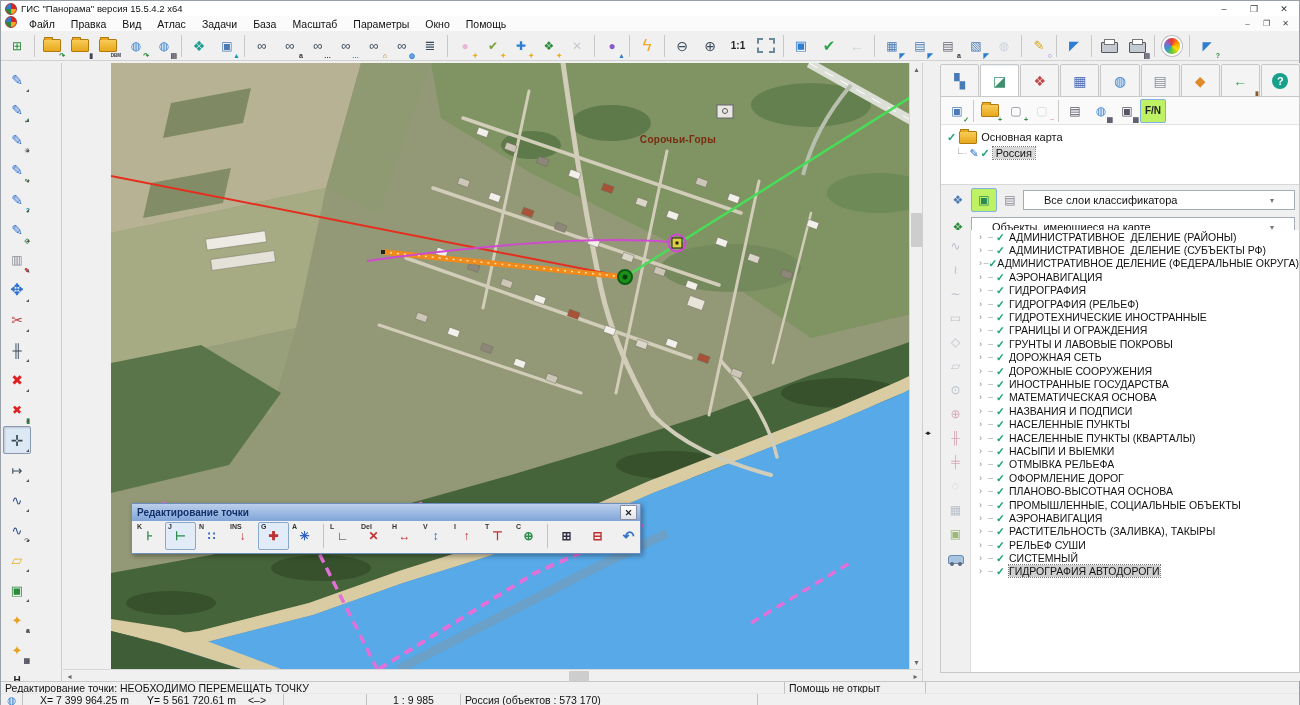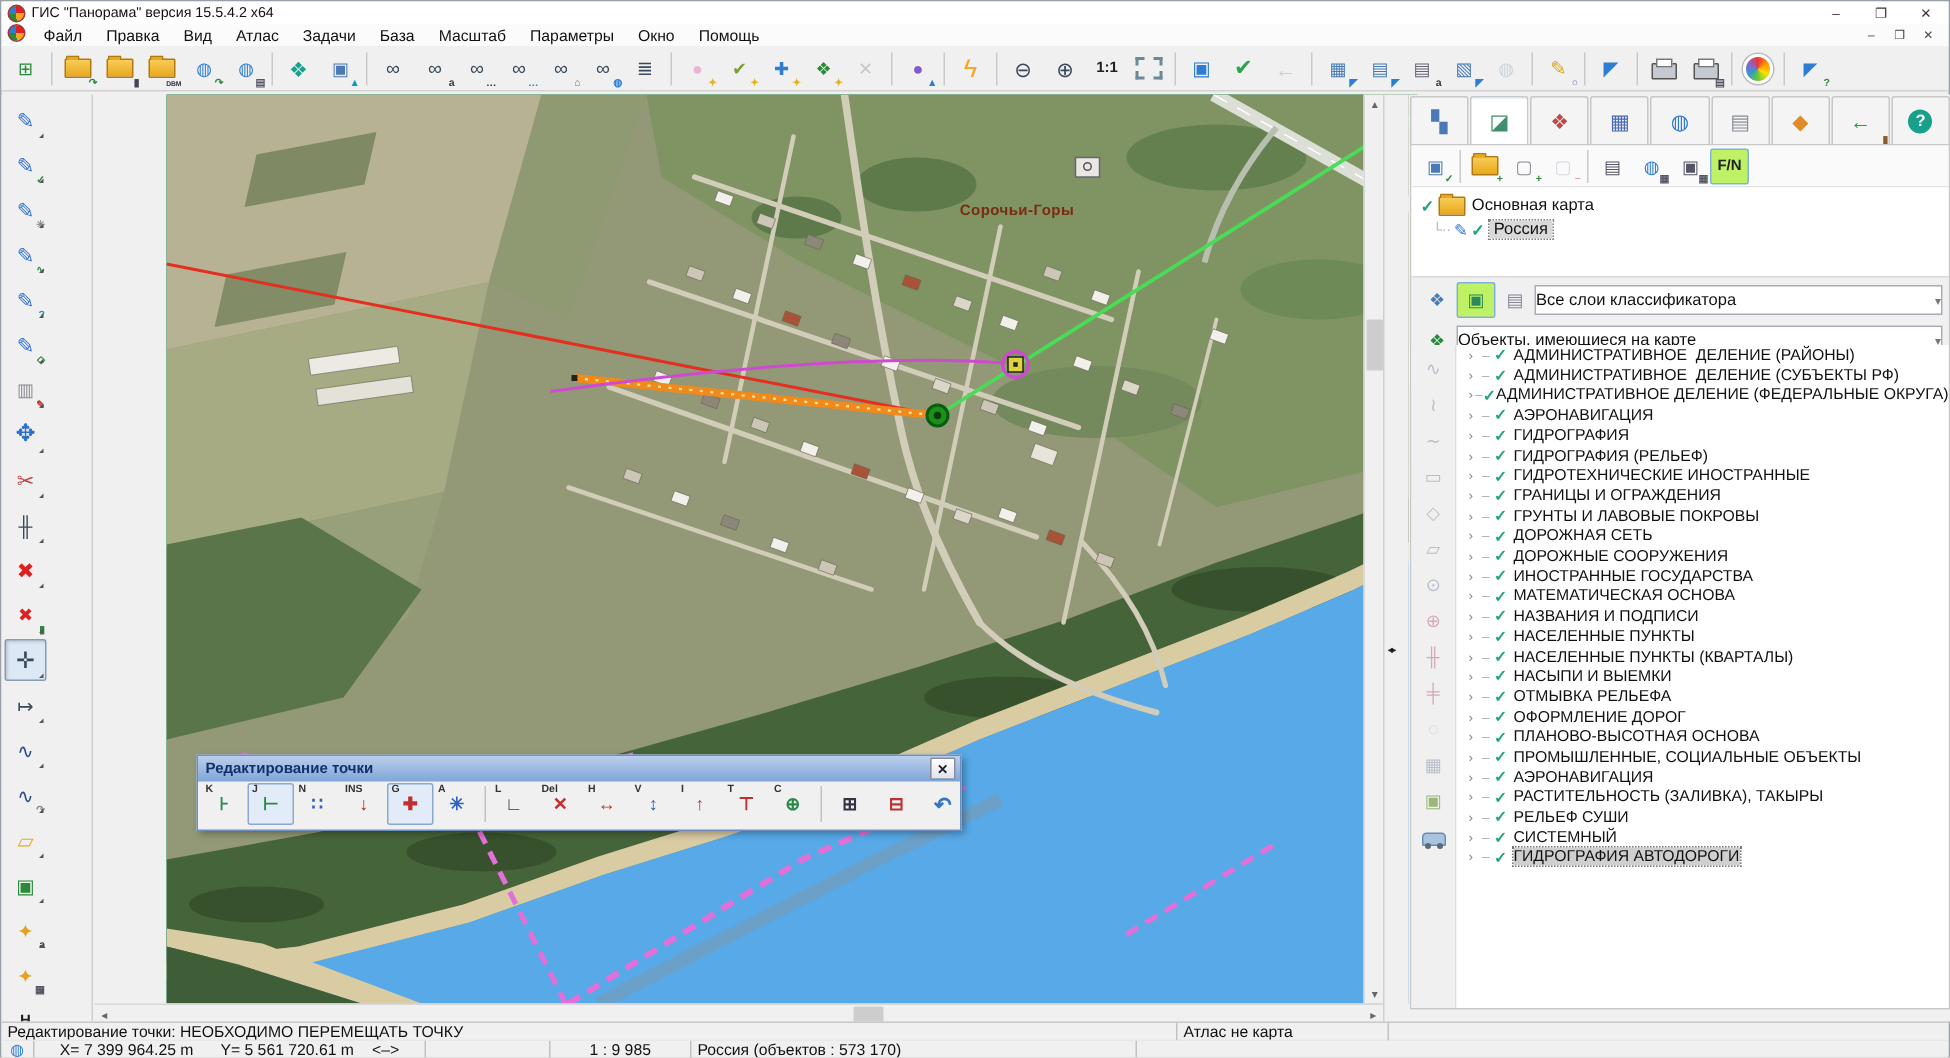--- a/index.html
+++ b/index.html
@@ -59,21 +59,21 @@
   .rtbtn.on{background:#bef264;border-color:#7fb2e0;}
   .rtbtn.dis{opacity:.42;}
   .tree{height:59px;background:#fff;padding:4px 0 0 6px;box-sizing:border-box;font-size:11px;}
   .trow{display:flex;align-items:center;height:16px;}
   .tcheck{color:#1fa37c;font-weight:bold;margin-right:3px;}
   .tconn{color:#b0b0b0;font-size:9px;margin:0 2px 0 8px;}
   .pencil{color:#2d6fd2;margin-right:2px;}
   .tsel{background:#d9d9d9;padding:0 3px;outline:1px dotted #808080;}
   .filters{background:#f0f0f0;border-top:1px solid #d8d8d8;border-bottom:1px solid #d8d8d8;padding:3px 4px;box-sizing:border-box;height:47px;}
   .frow{display:flex;align-items:center;margin-bottom:3px;}
-  .combo{flex:1;height:18px;background:#fff;border:1px solid #a5acb5;display:flex;align-items:center;padding:0 0;font-size:11px;position:relative;}
+  .combo{flex:1;height:18px;background:#fff;border:1px solid #a5acb5;display:flex;align-items:center;padding:0 20px;font-size:11px;position:relative;}
   .combo .carr{margin-left:auto;color:#777;font-size:8px;}
   .sidecol{position:absolute;left:0;top:133px;bottom:0;width:30px;background:#f0f0f0;border-right:1px solid #ddd;display:flex;flex-direction:column;align-items:center;padding-top:4px;box-sizing:border-box;}
   .scbtn{width:22px;height:22px;display:flex;align-items:center;justify-content:center;color:#b9bfca;font-size:12px;border:1px solid transparent;flex:none;}
   .classif{position:absolute;left:30px;top:133px;right:0;bottom:0;background:#fff;overflow:hidden;}
   .chead{height:16px;padding:2px 0 0 6px;font-size:11px;}
   .citem{display:flex;align-items:center;height:13.4px;font-size:10.5px;padding-left:8px;white-space:pre;}
   .citem .exp{color:#888;width:9px;font-size:9px;}
   .citem .dash{color:#aaa;width:8px;font-size:9px;}
   .citem .chk{color:#1fa37c;font-weight:bold;width:13px;}
   .citem.sel .clabel{background:#cfcfcf;outline:1px dotted #777;}
@@ -784,21 +784,21 @@
           <span class="g" style="color: rgb(192, 48, 48);">⊟</span>
         </span>
         <span class="dbtn">
           <span class="g" style="color: rgb(53, 115, 196); font-size: 14px;">↶</span>
         </span>
       </div>
   </div>
 
   <div class="status1">
     <div class="scell" style="width:784px;">Редактирование точки: НЕОБХОДИМО ПЕРЕМЕЩАТЬ ТОЧКУ</div>
-    <div class="scell" style="width:141px;">Атлас не карта</div>
+    <div class="scell" style="width:141px;">Помощь не открыт</div>
     <div class="scell" style="flex:1;border-right:none;"></div>
   </div>
   <div class="status2">
     <div class="scell" style="width:22px;justify-content:center;color:#2d7dd2;">◍</div>
     <div class="scell" style="width:261px;justify-content:center;">
       <span>X= 7 399 964.25 m</span>
       <span style="width:18px;"></span>
       <span>Y= 5 561 720.61 m</span>
       <span style="width:12px;"></span>
       <span>&lt;–&gt;</span>

